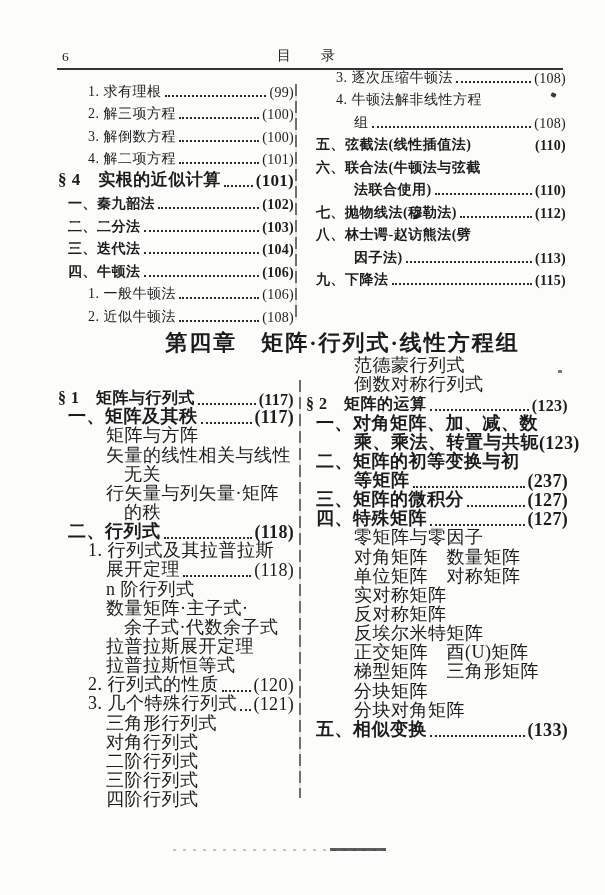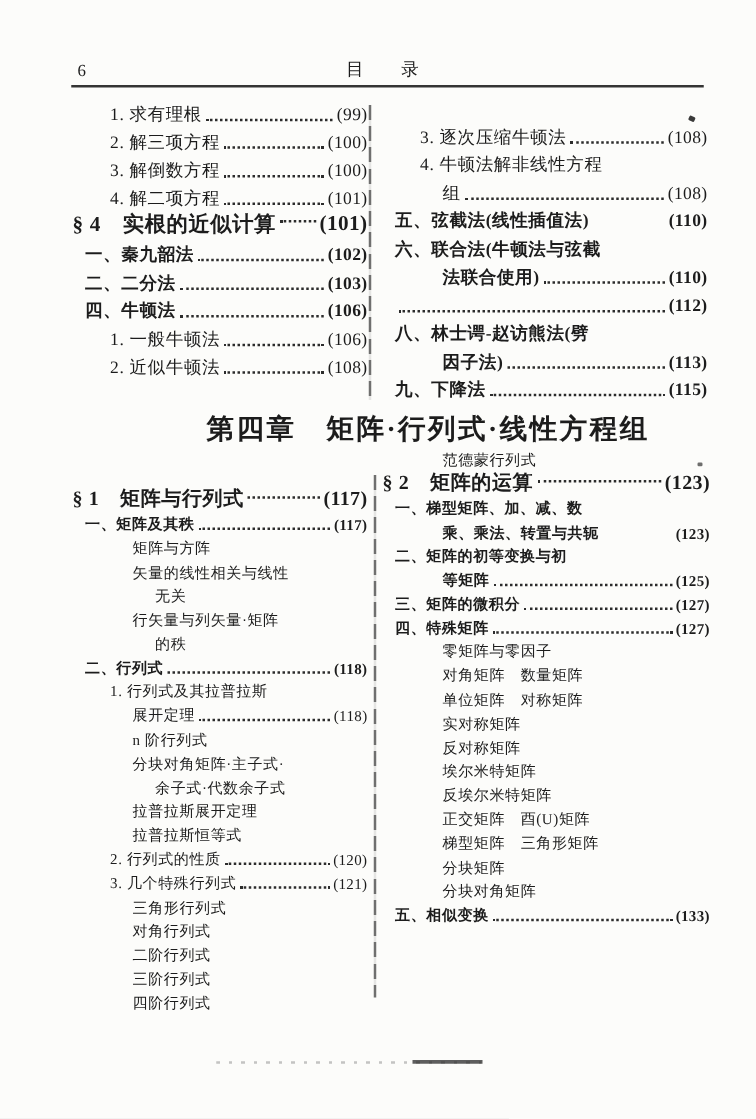--- a/index.html
+++ b/index.html
@@ -15,31 +15,31 @@
   .htitle{position:absolute;left:50%;transform:translateX(-50%);bottom:3px;
     letter-spacing:8px;font-weight:normal;white-space:nowrap;}
   
   .vdiv{position:absolute;width:1.5px;
     background:repeating-linear-gradient(180deg,rgba(25,25,25,.62) 0 12px,rgba(25,25,25,.10) 12px 17px);}
   .vdiv-top{left:295px;top:84px;height:236px;}
   .vdiv-bot{left:299px;top:380px;height:418px;}
   
   .col{position:absolute;display:flex;flex-direction:column;}
   .c-tl{left:58px;top:78px;width:236px;}
-  .c-tr{left:306px;top:96px;width:260px;}
+  .c-tr{left:306px;top:64px;width:260px;}
   .c-bl{left:58px;top:358px;width:236px;margin-top:32px;}
   .c-br{left:306px;top:358px;width:262px;}
   .row{display:flex;align-items:flex-end;white-space:nowrap;}
   .coltop .row{height:22.5px;font-size:14px;}
-  .colbot .row{height:19.15px;font-size:12px;}
+  .colbot .row{height:19.15px;font-size:18px;}
   .t{letter-spacing:.5px;}
   .pg{letter-spacing:.3px;font-family:Liberation Serif, serif;}
   .leader{flex:1;min-width:6px;border-bottom:2.2px dotted #2c2c2c;margin:0 3px 4px 3px;}
   .spacer{flex:1;}
-  .lv0{padding-left:0;align-items:center;}
+  .lv0{padding-left:0;}
   .lv1{padding-left:10px;justify-content:space-between;}
   .lv2{padding-left:30px;}
   .lv3{padding-left:48px;}
   .lv4{padding-left:66px;text-align:right;}
   .b{font-weight:bold;}
   .big{font-size:17px !important;font-weight:bold;letter-spacing:1px;}
   .colbot .big{font-size:16px !important;}
   
   .chapter{position:absolute;top:328px;left:0;width:605px;text-align:center;
     font-size:22px;font-weight:bold;letter-spacing:2px;margin-left:40px;}
@@ -94,20 +94,25 @@
         <span class="t">一、秦九韶法</span>
         <span class="leader"></span>
         <span class="pg">(102)</span>
       </div>
       <div class="row lv1 b">
         <span class="t">二、二分法</span>
         <span class="leader"></span>
         <span class="pg">(103)</span>
       </div>
       <div class="row lv1 b">
+        <span class="t">三、迭代法</span>
+        <span class="leader"></span>
+        <span class="pg">(104)</span>
+      </div>
+      <div class="row lv1 b">
         <span class="t">四、牛顿法</span>
         <span class="leader"></span>
         <span class="pg">(106)</span>
       </div>
       <div class="row lv2">
         <span class="t">1. 一般牛顿法</span>
         <span class="leader"></span>
         <span class="pg">(106)</span>
       </div>
       <div class="row lv2">
@@ -137,20 +142,21 @@
       </div>
       <div class="row lv1 b">
         <span class="t">六、联合法(牛顿法与弦截</span>
       </div>
       <div class="row lv3 b">
         <span class="t">法联合使用)</span>
         <span class="leader"></span>
         <span class="pg">(110)</span>
       </div>
       <div class="row lv1 b">
+        <span class="t">七、抛物线法(穆勒法)</span>
         <span class="leader"></span>
         <span class="pg">(112)</span>
       </div>
       <div class="row lv1 b">
         <span class="t">八、林士谔-赵访熊法(劈</span>
       </div>
       <div class="row lv3 b">
         <span class="t">因子法)</span>
         <span class="leader"></span>
         <span class="pg">(113)</span>
@@ -200,21 +206,21 @@
       </div>
       <div class="row lv3">
         <span class="t">展开定理</span>
         <span class="leader"></span>
         <span class="pg">(118)</span>
       </div>
       <div class="row lv3">
         <span class="t">n 阶行列式</span>
       </div>
       <div class="row lv3">
-        <span class="t">分块对角矩阵·主子式·</span>
+        <span class="t">数量矩阵·主子式·</span>
       </div>
       <div class="row lv4">
         <span class="t">余子式·代数余子式</span>
       </div>
       <div class="row lv3">
         <span class="t">拉普拉斯展开定理</span>
       </div>
       <div class="row lv3">
         <span class="t">拉普拉斯恒等式</span>
       </div>
@@ -241,40 +247,43 @@
         <span class="t">三阶行列式</span>
       </div>
       <div class="row lv3">
         <span class="t">四阶行列式</span>
       </div>
     </div>
   <div class="col colbot c-br" id="c-br">
       <div class="row lv3">
         <span class="t">范德蒙行列式</span>
       </div>
+      <div class="row lv3">
+        <span class="t">倒数对称行列式</span>
+      </div>
       <div class="row lv0 big">
         <span class="t">§ 2　矩阵的运算</span>
         <span class="leader"></span>
         <span class="pg">(123)</span>
       </div>
       <div class="row lv1 b">
-        <span class="t">一、梯型矩阵、加、减、数</span>
+        <span class="t">一、对角矩阵、加、减、数</span>
       </div>
       <div class="row lv3 b">
         <span class="t">乘、乘法、转置与共轭</span>
         <span class="spacer"></span>
         <span class="pg">(123)</span>
       </div>
       <div class="row lv1 b">
         <span class="t">二、矩阵的初等变换与初</span>
       </div>
       <div class="row lv3 b">
         <span class="t">等矩阵</span>
         <span class="leader"></span>
-        <span class="pg">(125)</span>
+        <span class="pg">(237)</span>
       </div>
       <div class="row lv1 b">
         <span class="t">三、矩阵的微积分</span>
         <span class="leader"></span>
         <span class="pg">(127)</span>
       </div>
       <div class="row lv1 b">
         <span class="t">四、特殊矩阵</span>
         <span class="leader"></span>
         <span class="pg">(127)</span>
@@ -286,23 +295,20 @@
         <span class="t">对角矩阵　数量矩阵</span>
       </div>
       <div class="row lv3">
         <span class="t">单位矩阵　对称矩阵</span>
       </div>
       <div class="row lv3">
         <span class="t">实对称矩阵</span>
       </div>
       <div class="row lv3">
         <span class="t">反对称矩阵</span>
-      </div>
-      <div class="row lv3">
-        <span class="t">埃尔米特矩阵</span>
       </div>
       <div class="row lv3">
         <span class="t">反埃尔米特矩阵</span>
       </div>
       <div class="row lv3">
         <span class="t">正交矩阵　酉(U)矩阵</span>
       </div>
       <div class="row lv3">
         <span class="t">梯型矩阵　三角形矩阵</span>
       </div>

